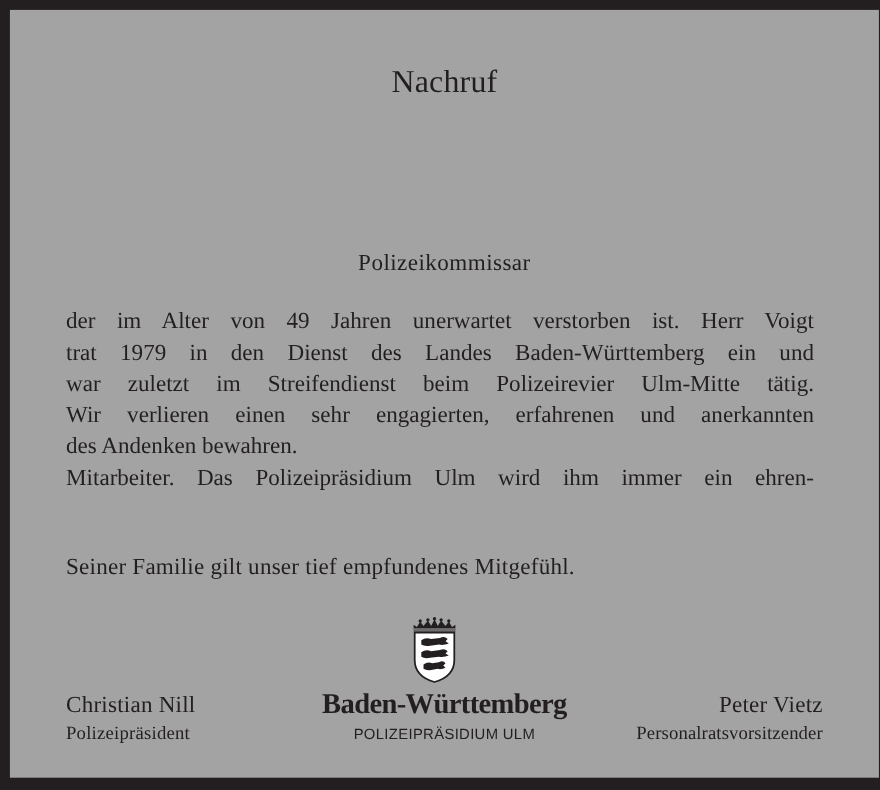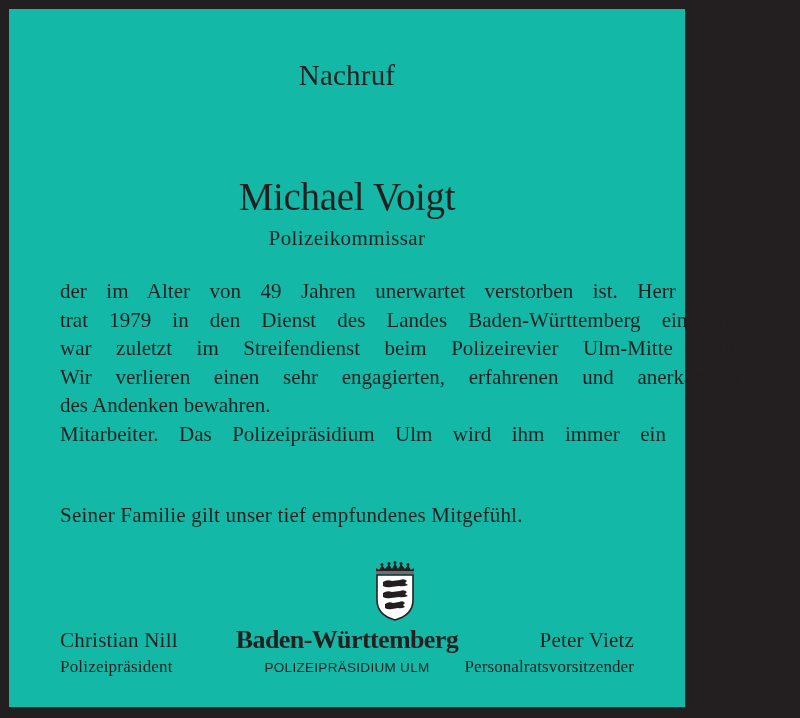--- a/index.html
+++ b/index.html
@@ -10,23 +10,23 @@
     body {
       width: 800px;
       height: 718px;
       position: relative;
       overflow: hidden;
     }
     .page {
       position: absolute;
       left: 9px;
       top: 9px;
-      width: 676px;
+      width: 790px;
       height: 698px;
-      background: #14b8a6;
+      background: #a3a3a3;
       color: #231f20;
       font-family: "Liberation Serif", "DejaVu Serif", serif;
     }
     .abs { position: absolute; white-space: nowrap; }
     .title {
       left: 0; right: 0; top: 50px;
       text-align: center;
       font-size: 29px;
       letter-spacing: 0.2px;
     }
@@ -113,21 +113,20 @@
     }
   </style>
 </head>
 <body>
 
 <div class="page">
 
   <div class="abs title">Nachruf</div>
 
 
-  <div class="abs name">Michael Voigt</div>
 
   <div class="abs rank">Polizeikommissar</div>
 
   <div class="abs body-text">
     <span class="body-line">der im Alter von 49 Jahren unerwartet verstorben ist. Herr Voigt</span>
     <span class="body-line">trat 1979 in den Dienst des Landes Baden-Württemberg ein und</span>
     <span class="body-line">war zuletzt im Streifendienst beim Polizeirevier Ulm-Mitte tätig.</span>
     <span class="body-line">Wir verlieren einen sehr engagierten, erfahrenen und anerkannten</span>
     <span class="body-line last">des Andenken bewahren.</span>
     <span class="body-line">Mitarbeiter. Das Polizeipräsidium Ulm wird ihm immer ein ehren-</span>

